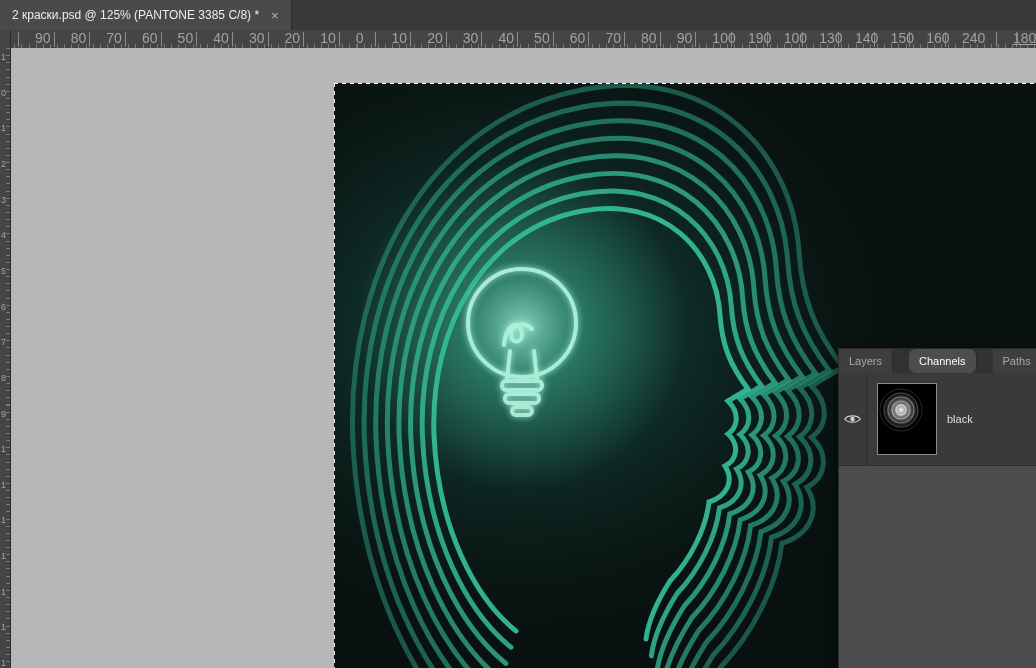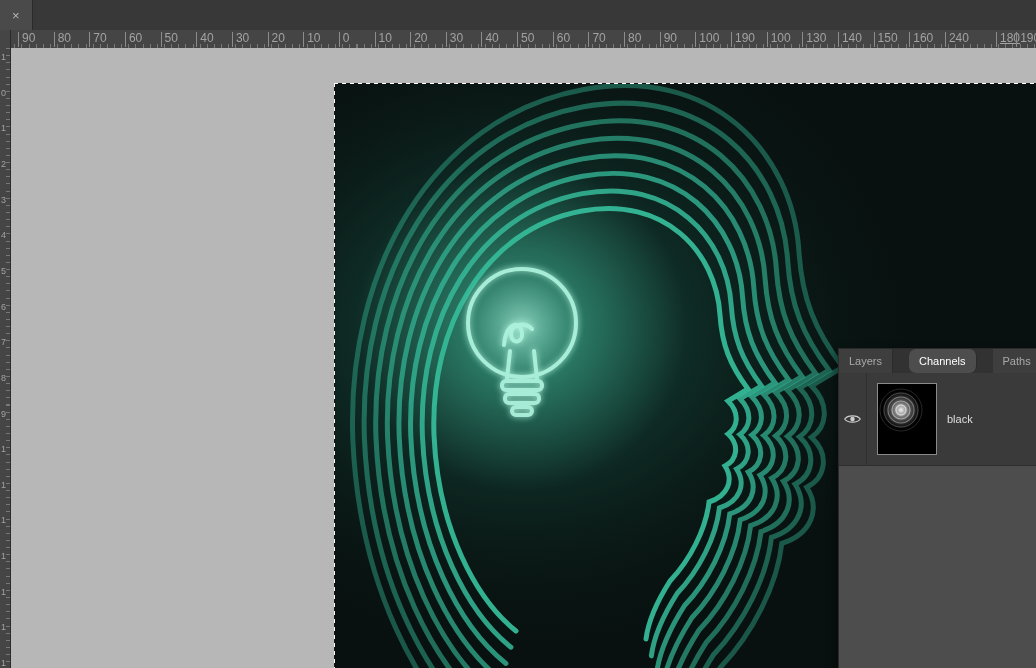--- a/index.html
+++ b/index.html
@@ -17,22 +17,22 @@
     border-right:1px solid #2a2a2a;cursor:default;
   }
   .tab-close{color:#b5b5b5;font-size:13px;line-height:13px;cursor:pointer;}
   
   #hruler{
     position:absolute;top:30px;left:0;right:0;height:18px;background:#454545;
     border-bottom:1px solid #2b2b2b;overflow:hidden;
     background-image:repeating-linear-gradient(90deg,#787878 0 1px,transparent 1px 7.13px);
     background-size:100% 4px;background-repeat:no-repeat;background-position:0 100%;
   }
-  .hnum{position:absolute;top:2px;height:15px;line-height:13px;font-size:12px;color:#a2a2a2;
-    border-left:1px solid #8c8c8c;padding-left:3px;}
+  .hnum{position:absolute;top:2px;height:15px;line-height:13px;font-size:14px;color:#a2a2a2;
+    border-left:1px solid #8c8c8c;padding-left:16px;}
   #corner{position:absolute;top:30px;left:0;width:10px;height:18px;background:#454545;
     border-right:1px solid #2b2b2b;border-bottom:1px solid #2b2b2b;z-index:3;}
   #vruler{
     position:absolute;top:48px;left:0;bottom:0;width:10px;background:#454545;
     border-right:1px solid #2b2b2b;overflow:hidden;z-index:3;
     background-image:repeating-linear-gradient(180deg,#787878 0 1px,transparent 1px 7.13px);
     background-size:4px 100%;background-repeat:no-repeat;background-position:100% 0;
   }
   .vnum{position:absolute;left:1px;width:9px;font-size:9px;line-height:10px;color:#a2a2a2;}
   
@@ -60,20 +60,21 @@
     border-right:1px solid #2e2e2e;cursor:pointer;}
   .chan-thumb{width:58px;height:70px;margin-left:10px;border:1px solid #8a8a8a;
     background:#020202;flex:0 0 auto;overflow:hidden;}
   .chan-label{margin-left:10px;font-size:11px;color:#dedede;}
 </style>
 </head>
 <body>
 
 <div id="titlebar">
   <div class="doc-tab">
+    <span>2 краски.psd @ 125% (PANTONE 3385 C/8) *</span>
     <span class="tab-close">×</span>
   </div>
 </div>
 
 <div id="hruler">
     <span class="hnum" style="left: 18px;">90</span>
     <span class="hnum" style="left: 53.65px;">80</span>
     <span class="hnum" style="left: 89.3px;">70</span>
     <span class="hnum" style="left: 124.95px;">60</span>
     <span class="hnum" style="left: 160.6px;">50</span>

